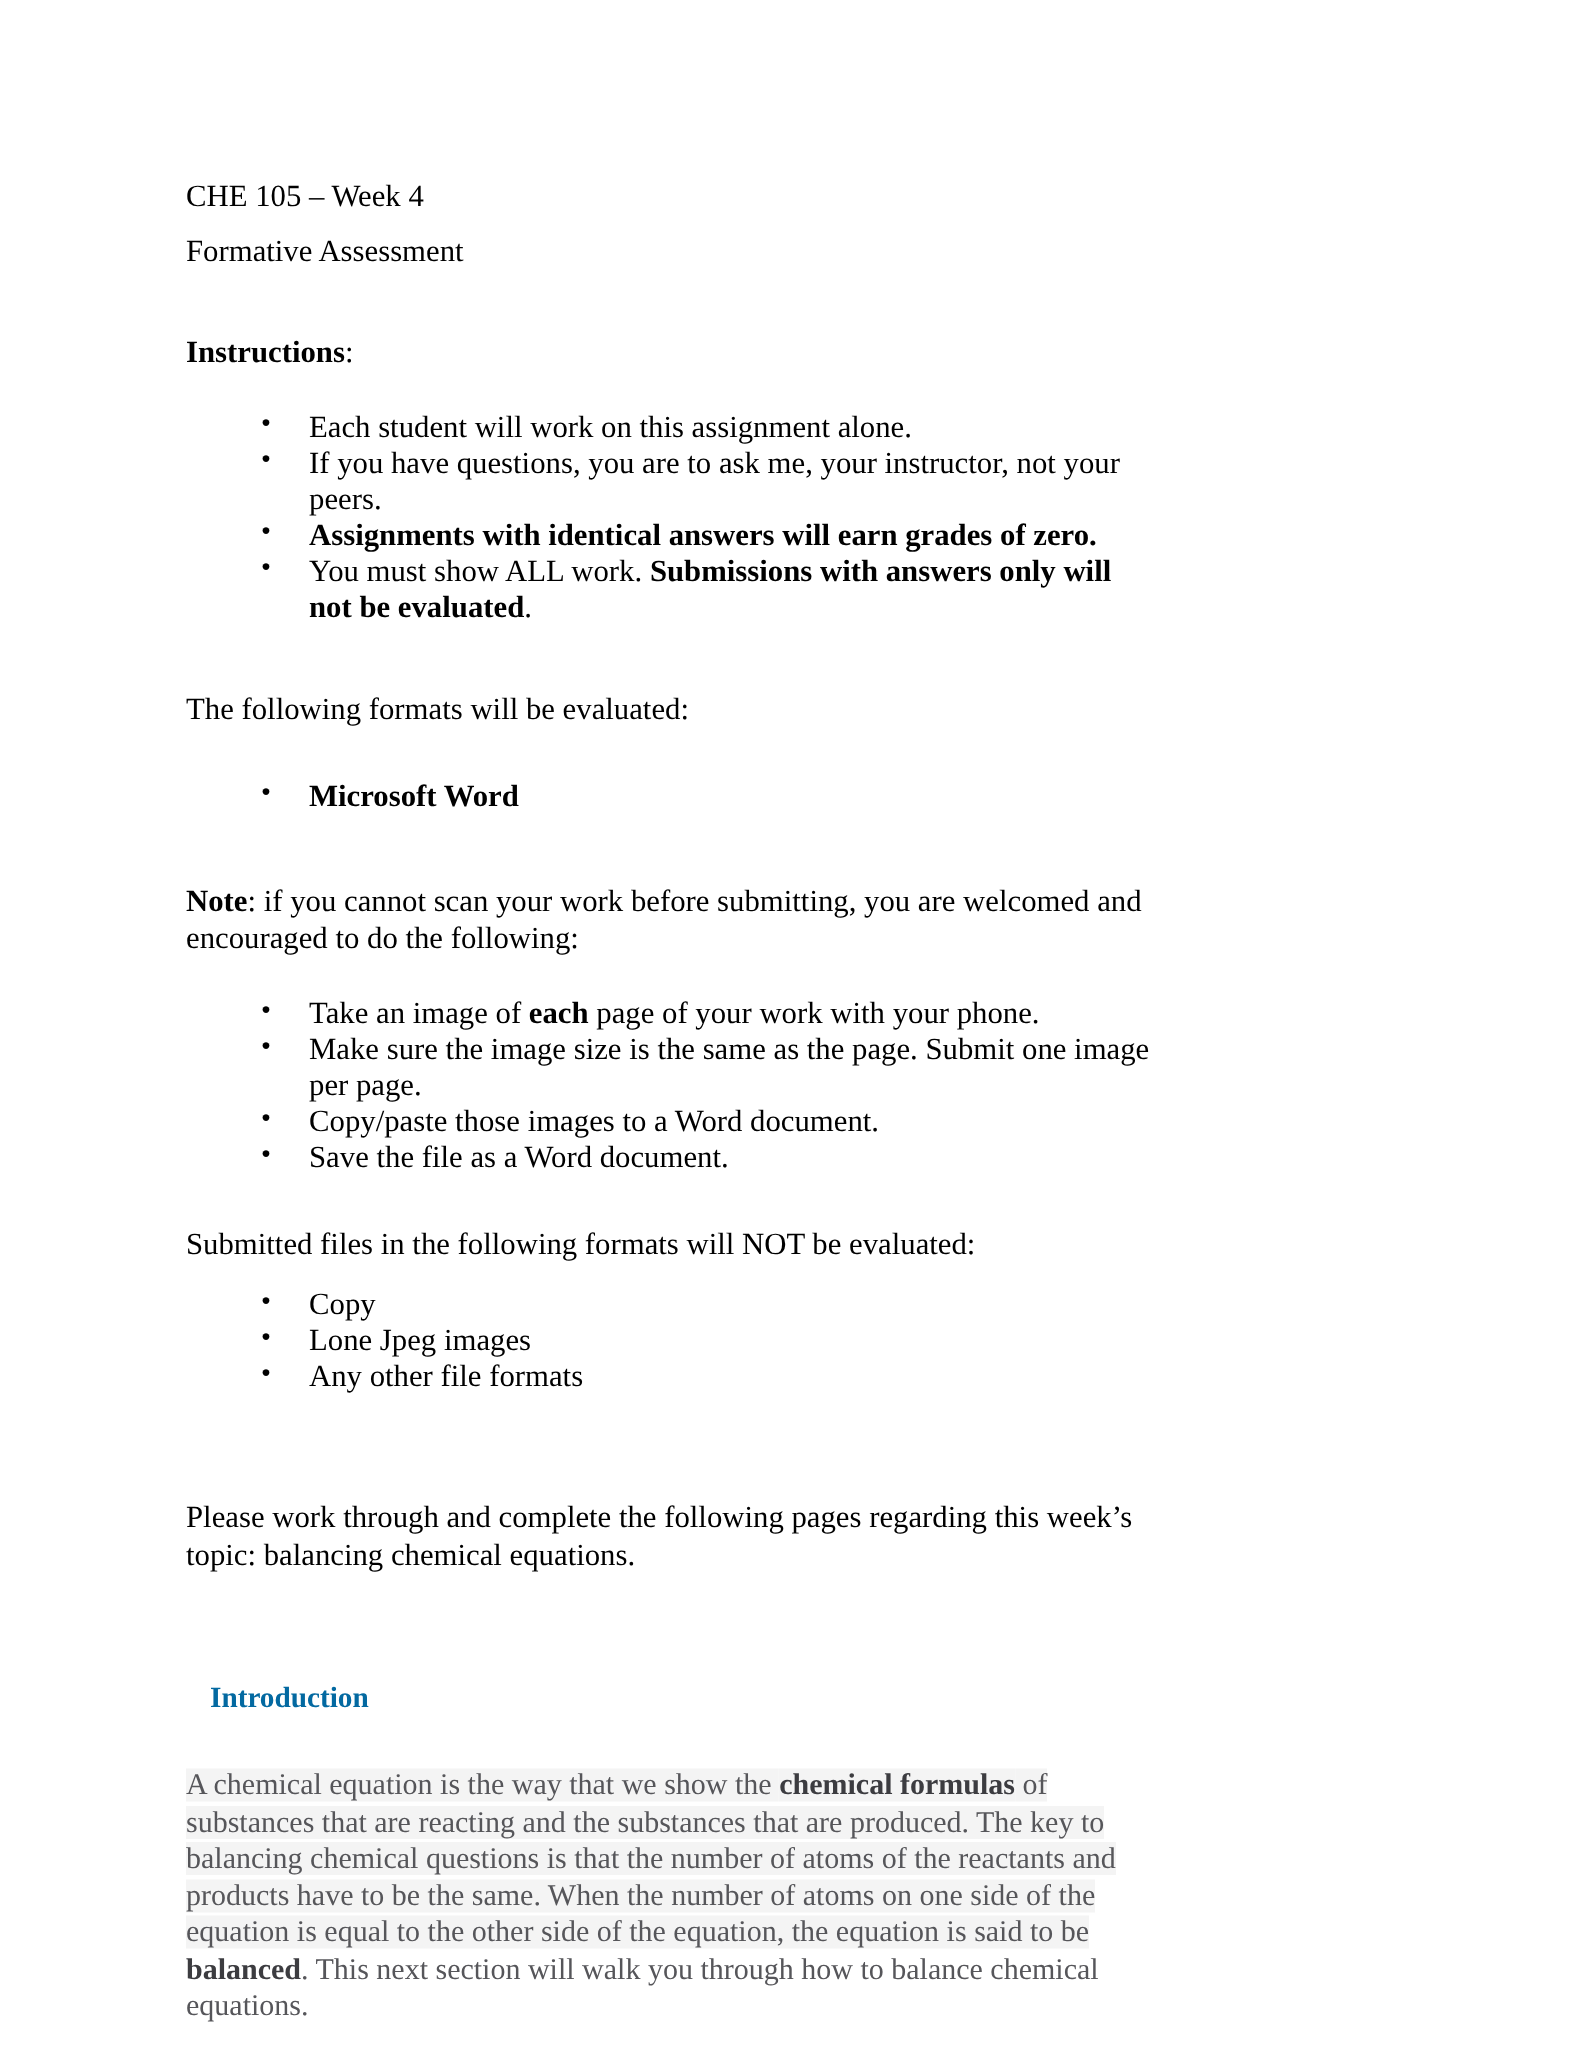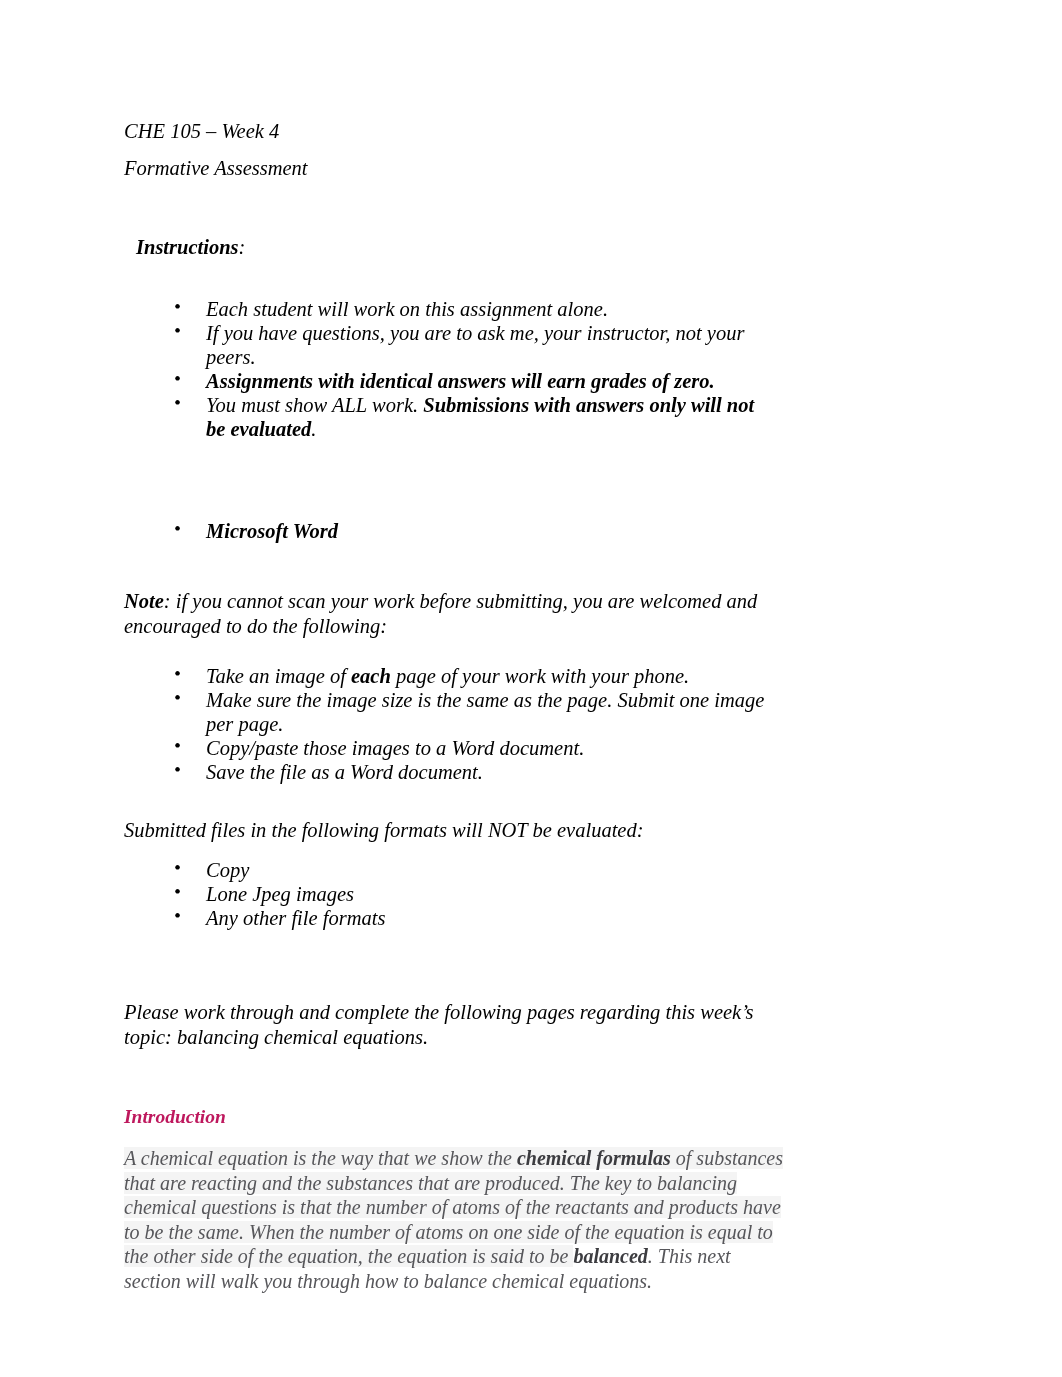--- a/index.html
+++ b/index.html
@@ -16,41 +16,40 @@
     -webkit-font-smoothing: antialiased;
   }
 
   .page {
     position: relative;
     width: 842px;
     height: 1377px;
     background: #ffffff;
     box-sizing: border-box;
     padding: 120px 56px 0 124px;
-    font-style: italic;
   }
 
   
   .line {
     font-size: 20.5px;
     line-height: 23px;
     margin: 0 0 14px 0;
   }
 
   .para {
     font-size: 20.5px;
     line-height: 24.5px;
     margin: 0;
   }
 
   .heading {
     font-size: 20.5px;
     line-height: 23px;
     font-weight: bold;
-    margin: 12px;
+    margin: 0;
   }
   .heading .tail { font-weight: normal; }
 
   .spacer-lg { height: 30px; }
   .spacer-md { height: 18px; }
   .spacer-sm { height: 10px; }
 
   
   ul.bullets {
     list-style: none;
@@ -83,22 +82,22 @@
     margin: 0;
   }
 
   b, strong { font-weight: bold; }
 
   
   .section-heading {
     font-size: 19.5px;
     line-height: 23px;
     font-weight: bold;
-    color: #be185d;
-    margin: 0;
+    color: #0369a1;
+    margin: 16px;
   }
 
   .intro-para {
     font-size: 20px;
     line-height: 24.5px;
     color: #56565a;
     margin: 0;
     max-width: 820px;
   }
   .intro-para b { color: #3c3c40; }
@@ -123,20 +122,21 @@
     <li><span>If you have questions, you are to ask me, your instructor, not your peers.</span></li>
     <li><b>Assignments with identical answers will earn grades of zero.</b></li>
     <li><span>You must show ALL work.  </span><b>Submissions with answers only will not be evaluated</b><span>.</span></li>
   </ul>
 
   <div class="spacer-md"></div>
 
 
   <div class="spacer-sm"></div>
 
+  <p class="sub-line indent-1">The following formats will be evaluated:</p>
 
   <div class="spacer-md"></div>
 
   <ul class="bullets">
     <li><b>Microsoft Word</b></li>
   </ul>
 
   <div class="spacer-lg"></div>
 
   <p class="para"><b>Note</b><span>: if you cannot scan your work before submitting, you are welcomed and encouraged to do the following:</span></p>

